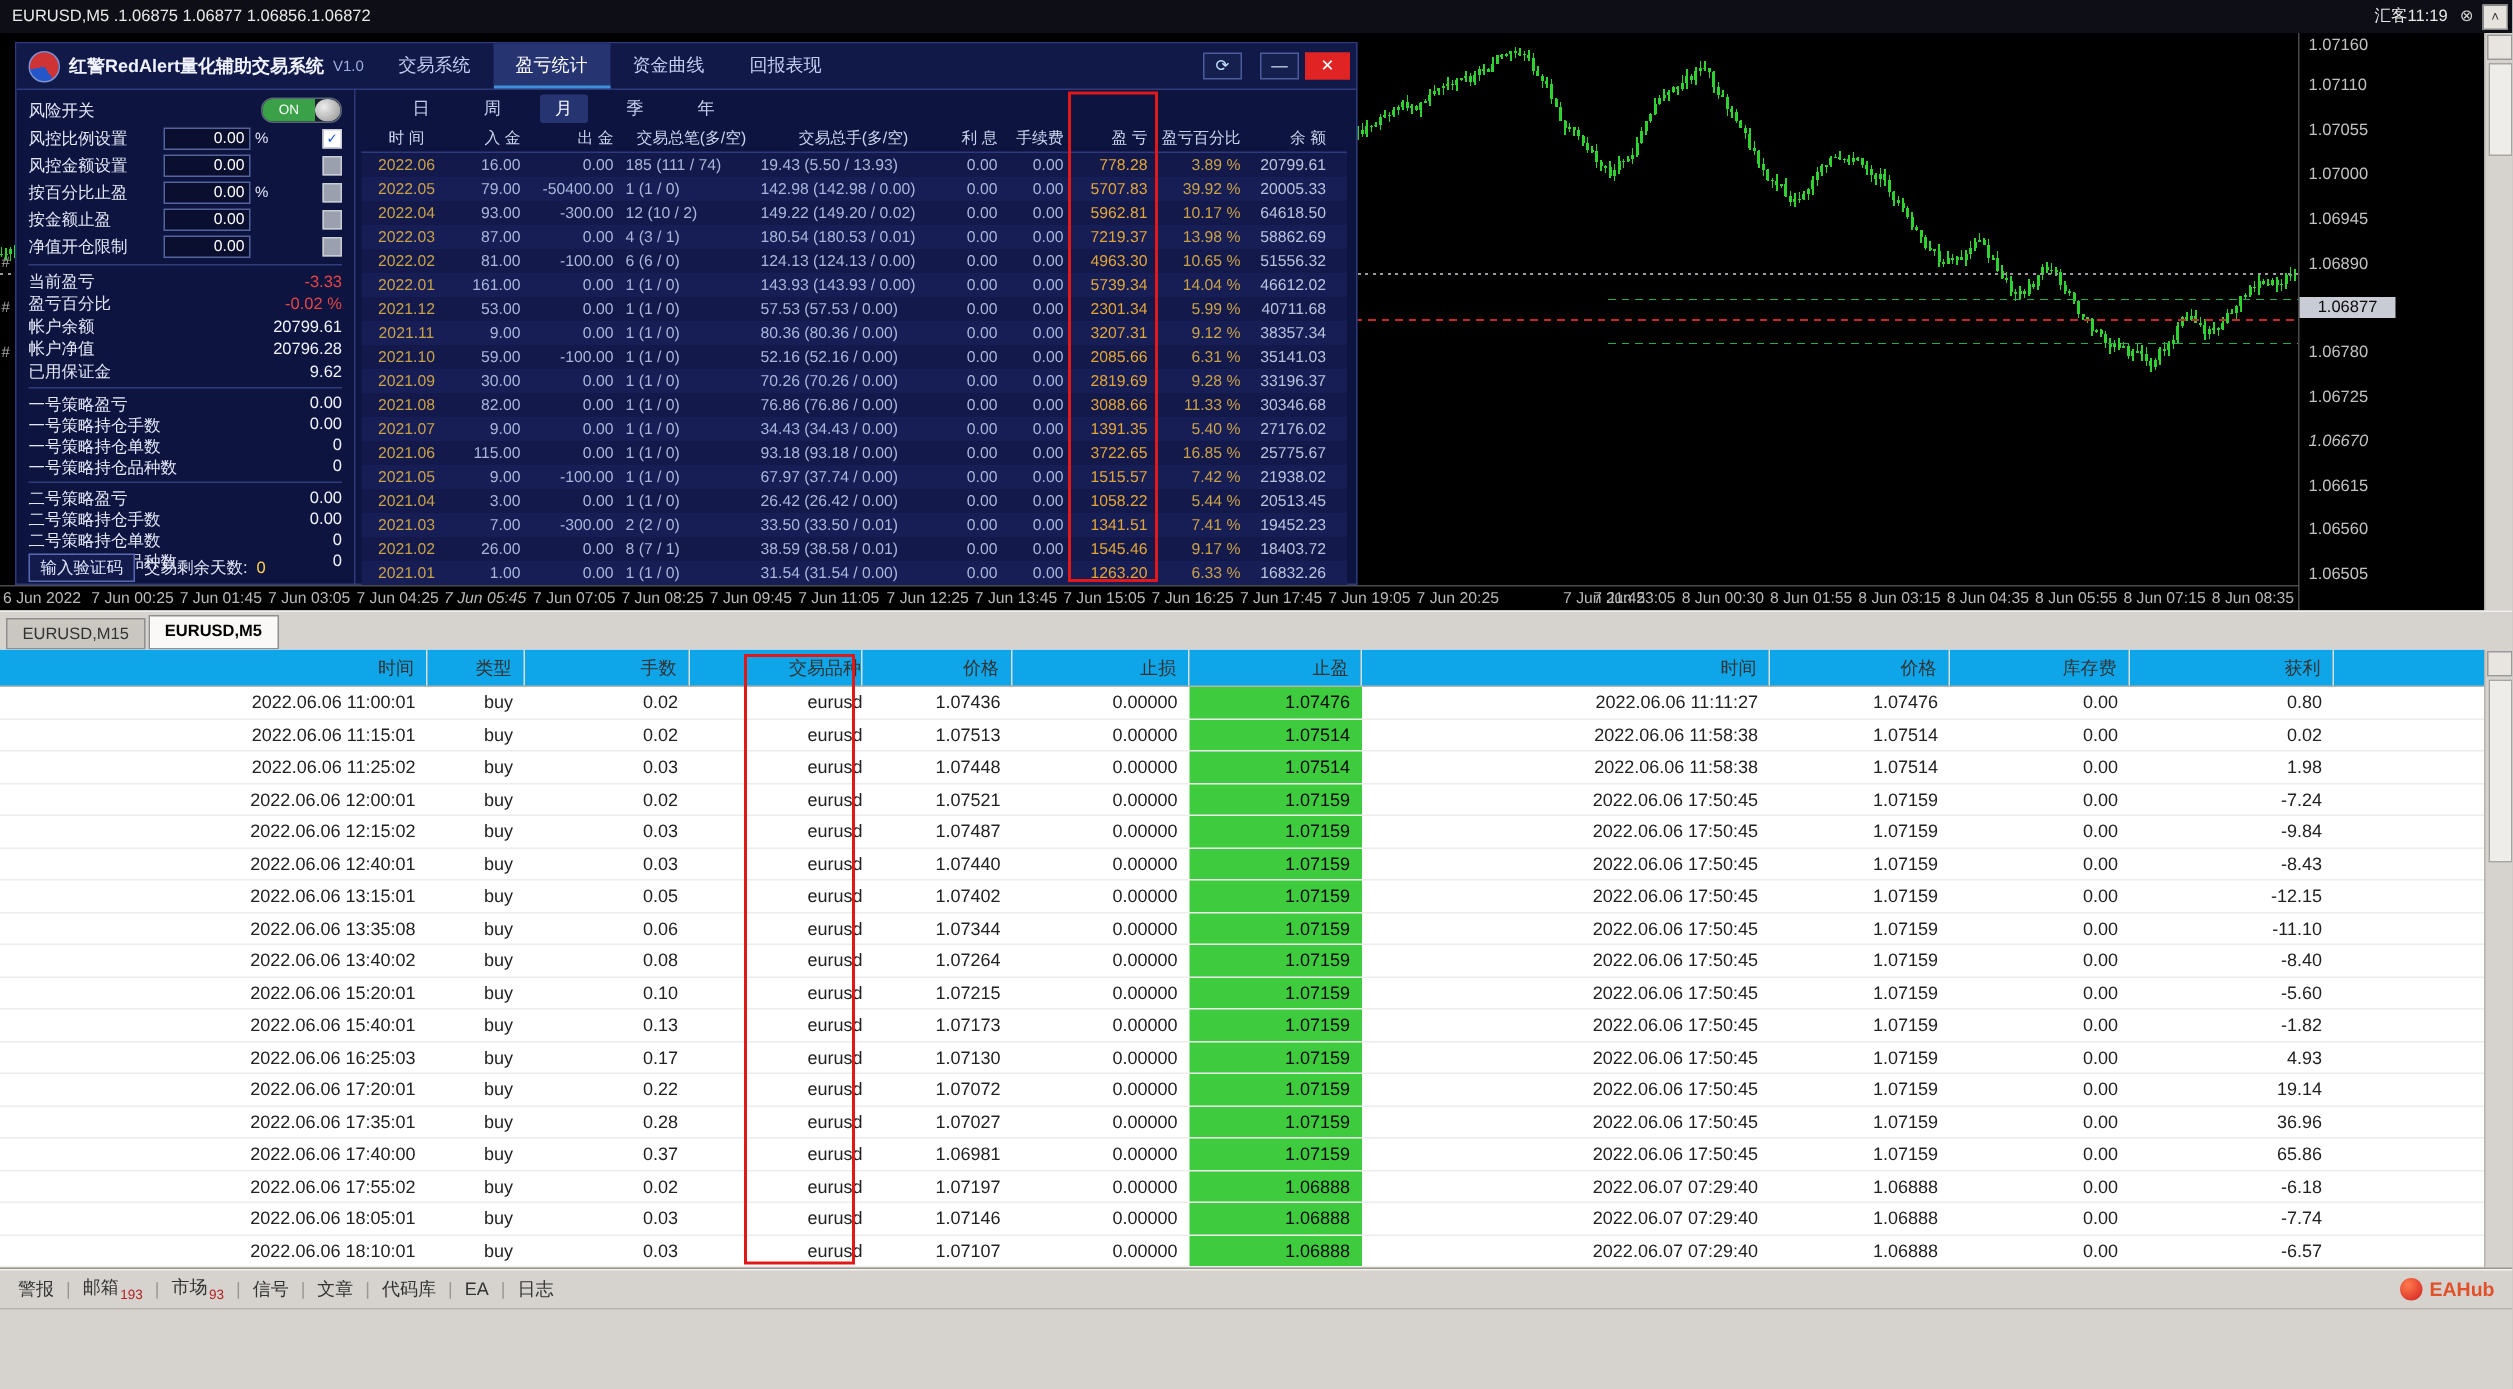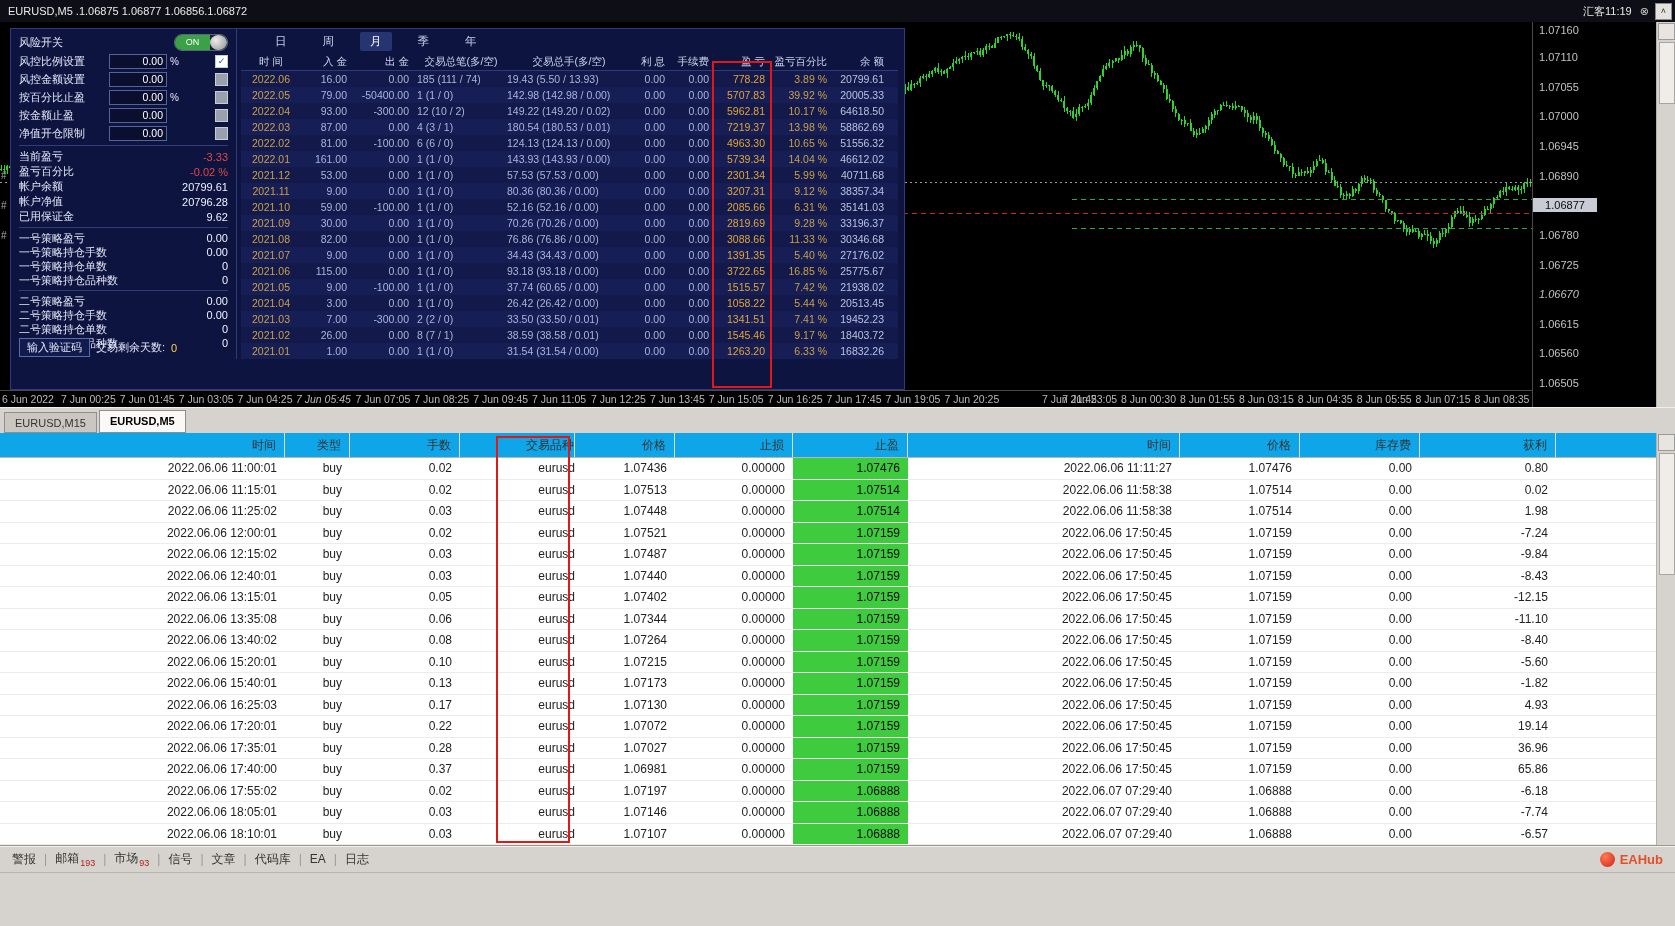--- a/index.html
+++ b/index.html
@@ -1233,20 +1233,36 @@
   <div class="sb" id="sb-chart">
     <div class="arr"></div>
     <div class="thumb" style="top:20px;height:60px;"></div>
   </div>
   <div class="sb" id="sb-trades">
     <div class="arr"></div>
     <div class="thumb" style="top:20px;height:120px;"></div>
   </div>
 
   <div class="ea-panel">
+    <div class="ea-header">
+      <div class="logo"></div>
+      <span class="ea-title">红警RedAlert量化辅助交易系统</span>
+      <span class="ea-ver">V1.0</span>
+      <div id="ea-tabs">
+          <div class="ea-tab">交易系统</div>
+          <div class="ea-tab active">盈亏统计</div>
+          <div class="ea-tab">资金曲线</div>
+          <div class="ea-tab">回报表现</div>
+        </div>
+      <div class="wbtns" id="ea-wbtns">
+          <div class="wbtn refresh">⟳</div>
+          <div class="wbtn minimize">—</div>
+          <div class="wbtn close">✕</div>
+        </div>
+    </div>
     <div class="ea-body">
       <div class="ea-left">
         <div class="toggle-row">
           <span>风险开关</span>
           <div class="toggle">
             <div class="on">ON</div>
             <div class="knob"></div>
           </div>
         </div>
         <div id="risk-inputs">
@@ -1523,21 +1539,21 @@
               <div class="s-cell c6">0.00</div>
               <div class="s-cell c7">3722.65</div>
               <div class="s-cell c8">16.85 %</div>
               <div class="s-cell c9">25775.67</div>
             </div>
             <div class="s-row alt">
               <div class="s-cell c0">2021.05</div>
               <div class="s-cell c1">9.00</div>
               <div class="s-cell c2">-100.00</div>
               <div class="s-cell c3">1 (1 / 0)</div>
-              <div class="s-cell c4">37.74 (60.65 / 0.00)</div>
+              <div class="s-cell c4">67.97 (37.74 / 0.00)</div>
               <div class="s-cell c5">0.00</div>
               <div class="s-cell c6">0.00</div>
               <div class="s-cell c7">1515.57</div>
               <div class="s-cell c8">7.42 %</div>
               <div class="s-cell c9">21938.02</div>
             </div>
             <div class="s-row">
               <div class="s-cell c0">2021.04</div>
               <div class="s-cell c1">3.00</div>
               <div class="s-cell c2">0.00</div>

